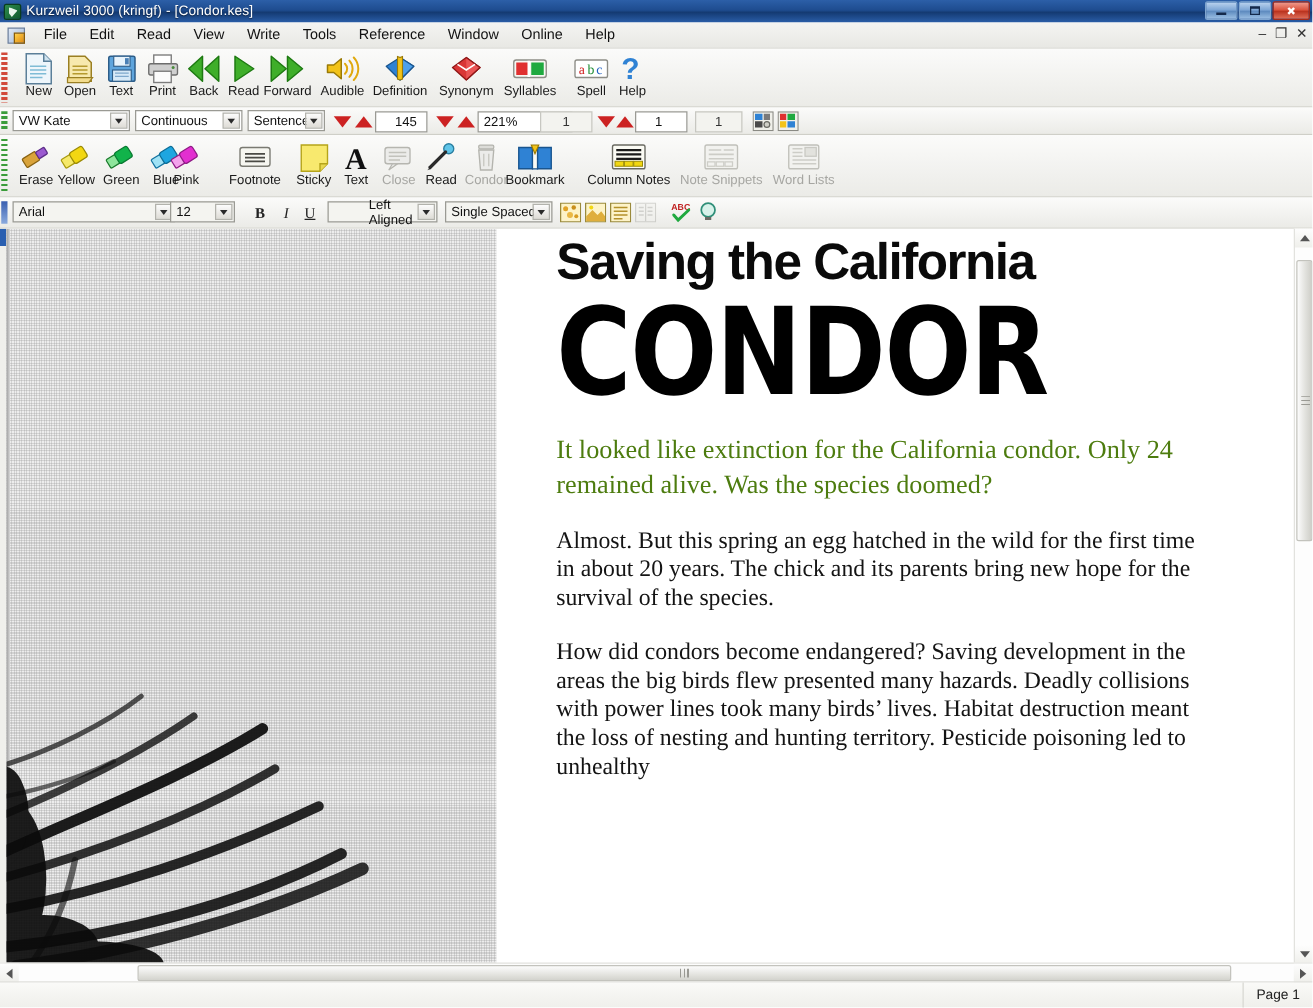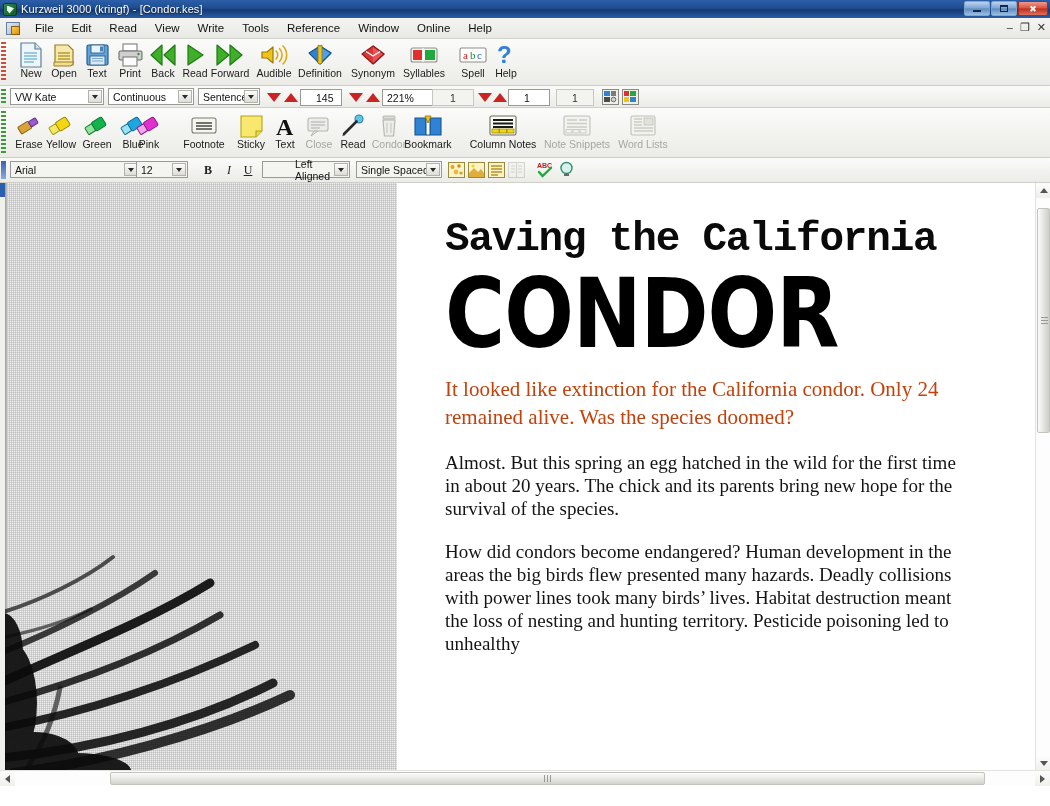--- a/index.html
+++ b/index.html
@@ -143,28 +143,28 @@
     background:#ededed;
     background-image:
       repeating-linear-gradient(0deg, rgba(150,150,150,.30) 0 1px, transparent 1px 2px),
       repeating-linear-gradient(90deg, rgba(150,150,150,.30) 0 1px, transparent 1px 2px);
     overflow:hidden;
   }
   .photo .edge { position:absolute; left:0; top:0; width:3px; height:100%;
      background:linear-gradient(to right,#9a9a9a,#d8d8d8); }
 
   .txtcol { position:absolute; left:440px; top:0; width:520px; }
-  .hl1 { font-family:Liberation Mono, monospace; font-weight:bold; font-size:41px;
-         letter-spacing:-1.2px; color:#0a0a0a; line-height:52px; margin-top:30px; }
+  .hl1 { font-family:Liberation Sans, sans-serif; font-weight:bold; font-size:41px;
+         letter-spacing:-1.2px; color:#0a0a0a; line-height:52px; }
   .hl2 { font-family:"DejaVu Sans", sans-serif; font-weight:bold; font-size:82px;
          letter-spacing:-1px; color:#000; line-height:86px; margin-top:-2px; transform:scaleY(1.18);
          transform-origin:top left; }
   .byline { font-family:"Liberation Serif", serif; font-size:18px; letter-spacing:.4px;
          color:#0d0d0d; margin-top:50px; }
-  .deck { font-family:"Liberation Serif", serif; font-size:21px; color:#c2410c; line-height:28px;
+  .deck { font-family:"Liberation Serif", serif; font-size:21px; color:#4d7c0f; line-height:28px;
          margin-top:26px; }
   .bodyp { font-family:"Liberation Serif", serif; font-size:19px; color:#141414; line-height:23px;
          margin-top:20px; }
 
   
   .vscroll {
     position:absolute; right:0; top:183px; width:15px; height:588px;
     background:#fdfdfd; border-left:1px solid #e2e2de;
   }
   .vscroll .btn { width:15px; height:15px; display:flex; align-items:center; justify-content:center;
@@ -757,31 +757,34 @@
             <ellipse cx="70" cy="588" rx="56" ry="18"></ellipse>
           </g>
         </svg>
       </div>
 
       <div class="txtcol">
         <div class="hl1">Saving the California</div>
         <div class="hl2">CONDOR</div>
         <div class="deck">It looked like extinction for the California condor. Only 24 remained alive. Was the species doomed?</div>
         <div class="bodyp">Almost. But this spring an egg hatched in the wild for the first time in about 20 years. The chick and its parents bring new hope for the survival of the species.</div>
-        <div class="bodyp">How did condors become endangered? Human development in the areas the big birds flew presented many hazards. Deadly collisions with power lines took many birds’ lives. Habitat destruction meant the loss of nesting and hunting territory. Pesticide poisoning led to unhealthy</div>
+        <div class="bodyp">How did condors become endangered? Saving development in the areas the big birds flew presented many hazards. Deadly collisions with power lines took many birds’ lives. Habitat destruction meant the loss of nesting and hunting territory. Pesticide poisoning led to unhealthy</div>
       </div>
     </div>
   </div>
 
   <div class="vscroll">
     <div class="btn top car-up"></div>
     <div class="thumb"></div>
     <div class="btn bot car-dn"></div>
   </div>
 
   <div class="hscroll">
     <div class="btn l car-lf"></div>
     <div class="thumb"></div>
     <div class="btn r car-rt"></div>
   </div>
 
+  <div class="statusbar">
+    <div class="cell">Page 1</div>
+  </div>
 
 </div>
 
 </body></html>

